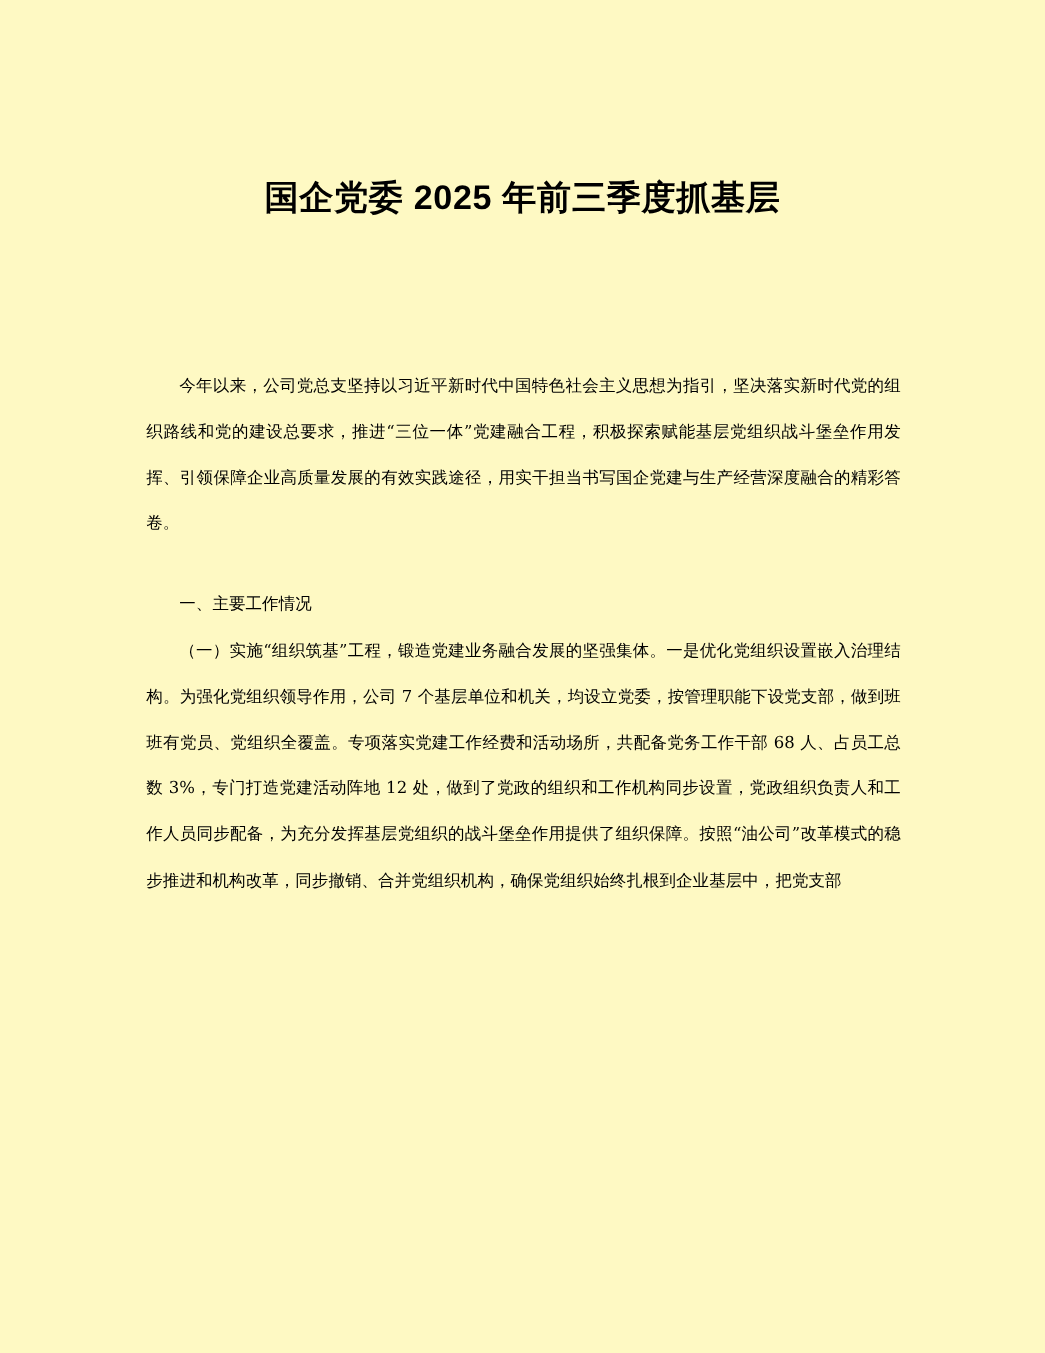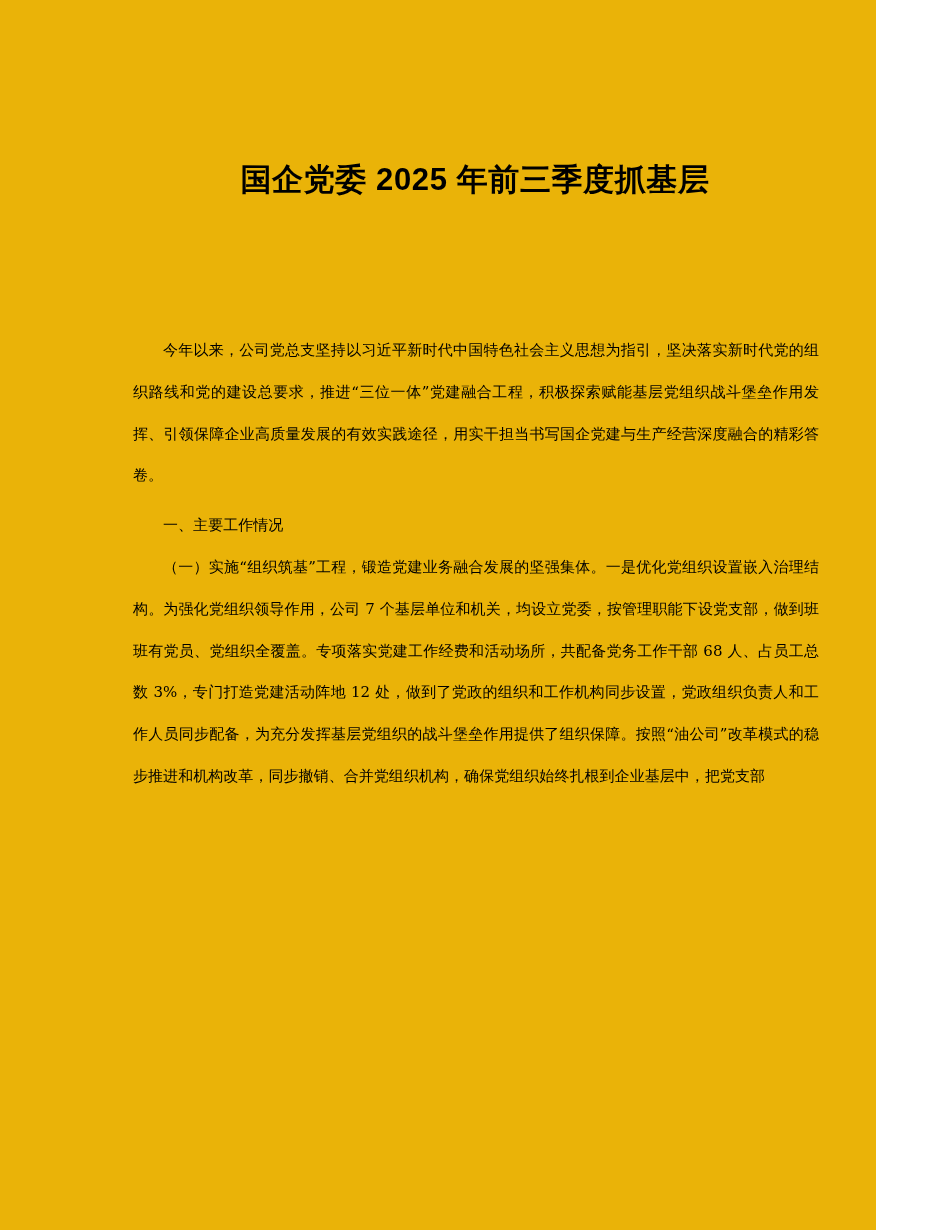--- a/index.html
+++ b/index.html
@@ -2,23 +2,23 @@
 <html><head>
 <meta charset="utf-8">
 <style>
   html, body {
     margin: 0;
     padding: 0;
     background: #ffffff;
   }
   .page {
     position: relative;
-    width: 876px;
+    width: 950px;
     height: 1230px;
-    background: #eab308;
+    background: #fef9c3;
     overflow: hidden;
     box-sizing: border-box;
   }
 
   
   .doc-title {
     position: absolute;
     left: 0;
     top: 152px;
     width: 950px;
@@ -57,21 +57,21 @@
     -webkit-font-smoothing: antialiased;
   }
   .para.indent {
     text-indent: 2em;
   }
   .para + .para {
     margin-top: 0;
   }
   
   .para.section-head {
-    margin-top: 8px;
+    margin-top: 32px;
   }
   .para.sub-head {
   }
 </style>
 </head>
 <body>
 
 <div class="page">
 
   <div class="doc-title">

